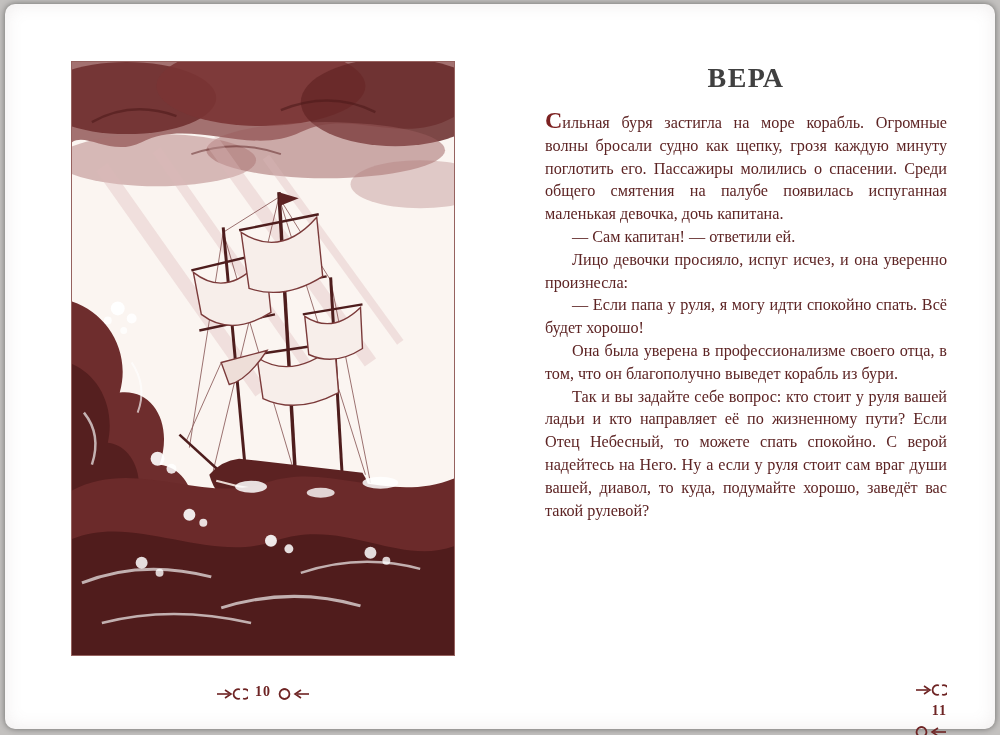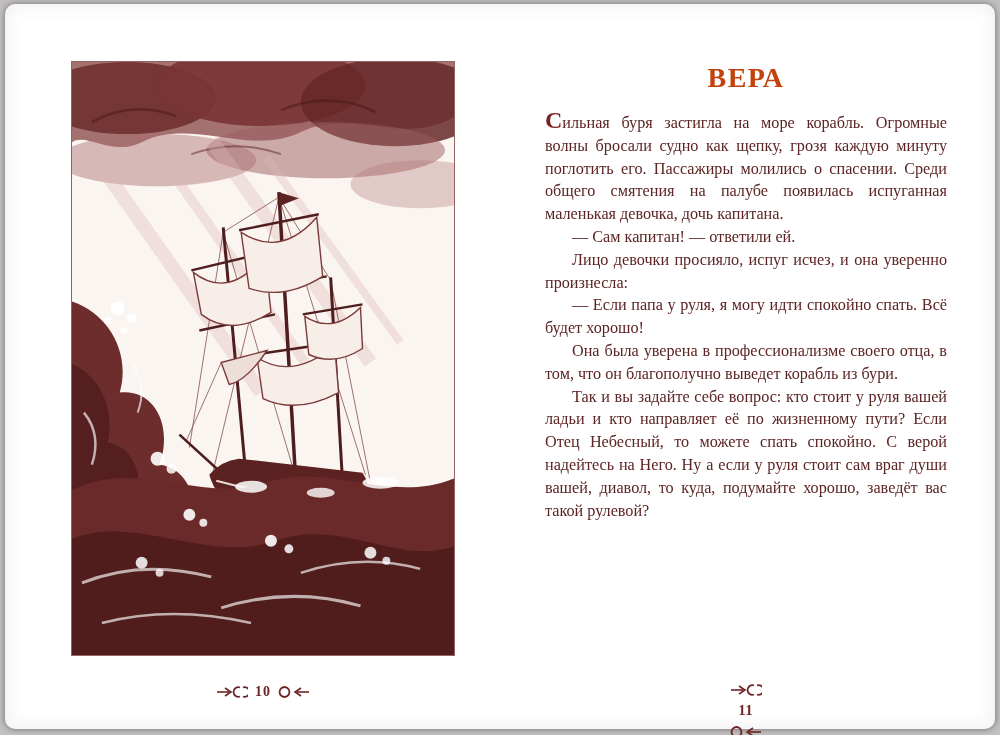--- a/index.html
+++ b/index.html
@@ -22,42 +22,42 @@
     width: 384px; height: 595px;
     border: 1px solid #96625f;
     background: #fbf5f1;
     box-sizing: border-box;
     overflow: hidden;
   }
   .illus-frame svg { display: block; width: 100%; height: 100%; }
 
   .pagenum-row {
     position: absolute; top: 680px;
-    display: flex; align-items: center; justify-content: center; gap: 7px;
+    display: flex; align-items: flex-end; justify-content: center; gap: 7px;
     color: #6e2424;
   }
   .pagenum-row.left  { left: 66px;  width: 384px; }
   .pagenum-row.right { left: 540px; width: 402px; flex-direction: column; }
   .pagenum {
     font-weight: bold; font-size: 14px; letter-spacing: 1px;
     color: #6e2424;
   }
   .ornament svg { display: block; }
 
   
   .text-col {
     position: absolute; left: 540px; top: 58px; width: 402px;
     color: #5d2424;
   }
   .title {
     text-align: center;
     font-weight: bold;
     font-size: 28px;
     letter-spacing: 1.5px;
-    color: #c2410c;
+    color: #404040;
     margin: 0 0 14px 0;
   }
   .subtitle {
     text-align: center;
     font-style: italic;
     font-size: 18px;
     color: #5d2424;
     margin: 0 0 26px 0;
   }
   .body-text p {

